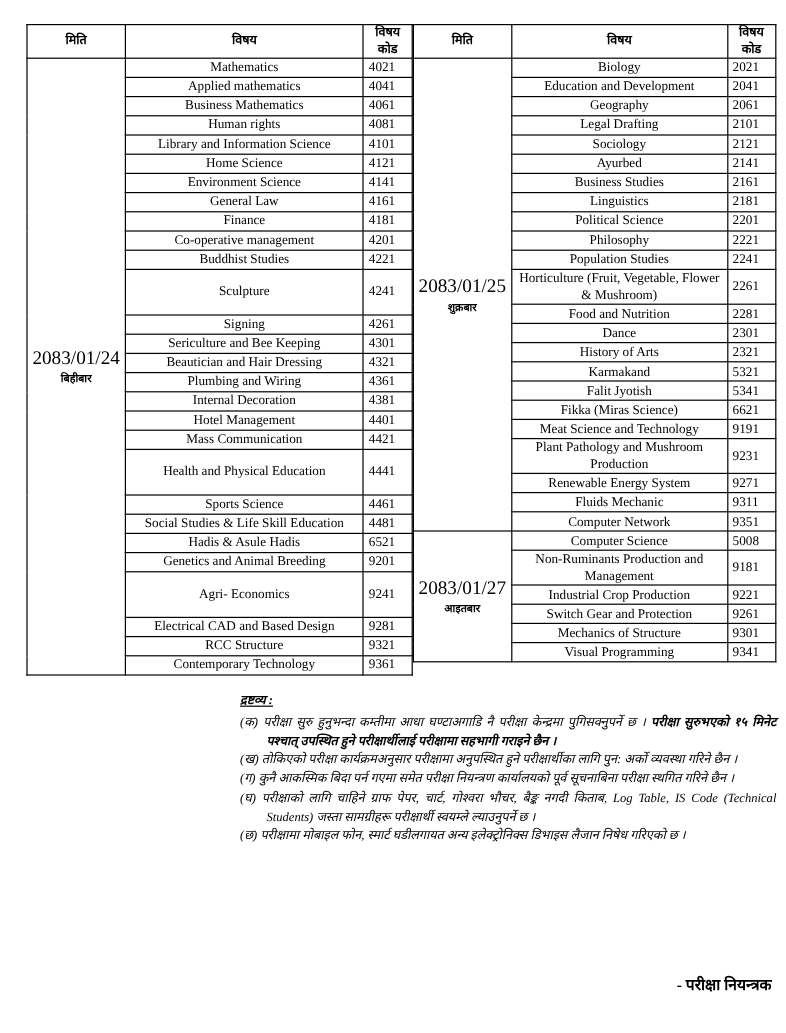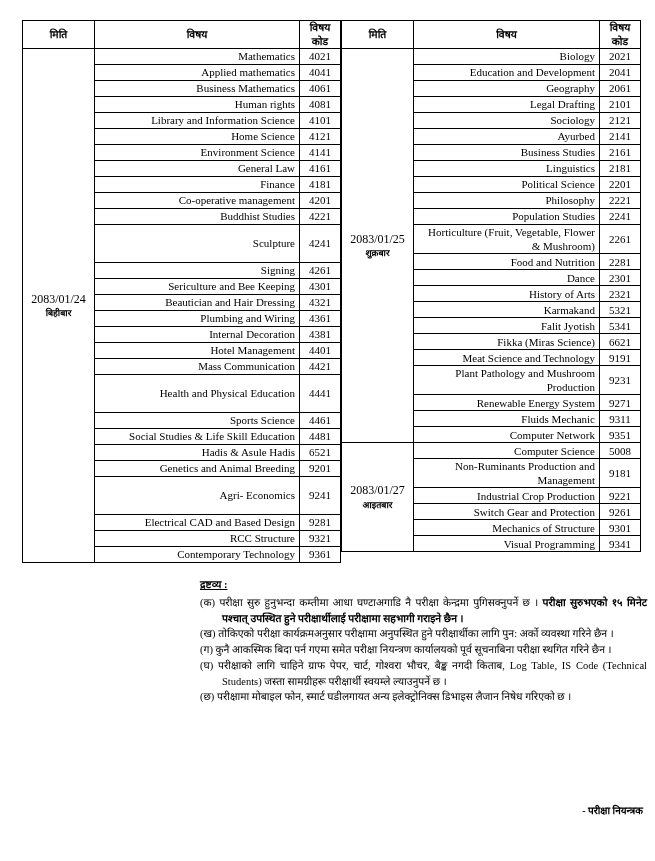--- a/index.html
+++ b/index.html
@@ -32,51 +32,52 @@
     text-align: center;
     font-weight: bold;
     font-size: 10.5px;
     height: 28px;
     vertical-align: middle;
   }
   .col-date  { width: 72px; }
   .col-subj-l { width: 205px; }
   .col-subj-r { width: 186px; }
   .col-code  { width: 41px; }
-  td.subject-cell { text-align: right; vertical-align: middle; height: 16px; margin-top: 37px; }
-  td.code-cell { text-align: center; vertical-align: middle; }
+  td.subject-cell { text-align: center; vertical-align: middle; height: 16px; margin-top: 37px; }
+  td.code-cell { text-align: left; vertical-align: middle; }
   tr.tall td.subject-cell, tr.tall td.code-cell { height: 38px; }
   td.date-cell {
     text-align: center;
     vertical-align: middle;
   }
-  td.date-cell .date { font-size: 12px; text-align: center; }
+  td.date-cell .date { font-size: 16px; text-align: center; }
   td.date-cell .day  { font-weight: bold; font-size: 9px; margin-top: 1px; }
   .notes {
     margin: 14px 8px 0 200px;
     font-size: 10.5px;
     line-height: 1.5;
+    font-style: italic;
   }
   .notes-heading {
     font-weight: bold;
     text-decoration: underline;
     margin-bottom: 2px;
   }
   .note {
     padding-left: 22px;
     text-indent: -22px;
     text-align: justify;
   }
   .note .bold-part { font-weight: bold; }
   .signature {
     position: absolute;
     right: 12px;
-    bottom: 44px;
+    bottom: 32px;
     font-weight: bold;
-    font-size: 10px;
+    font-size: 13px;
     text-align: right;
   }
 </style>
 </head>
 <body>
 
 <div class="page">
 
   <div class="tables-wrap">
 

